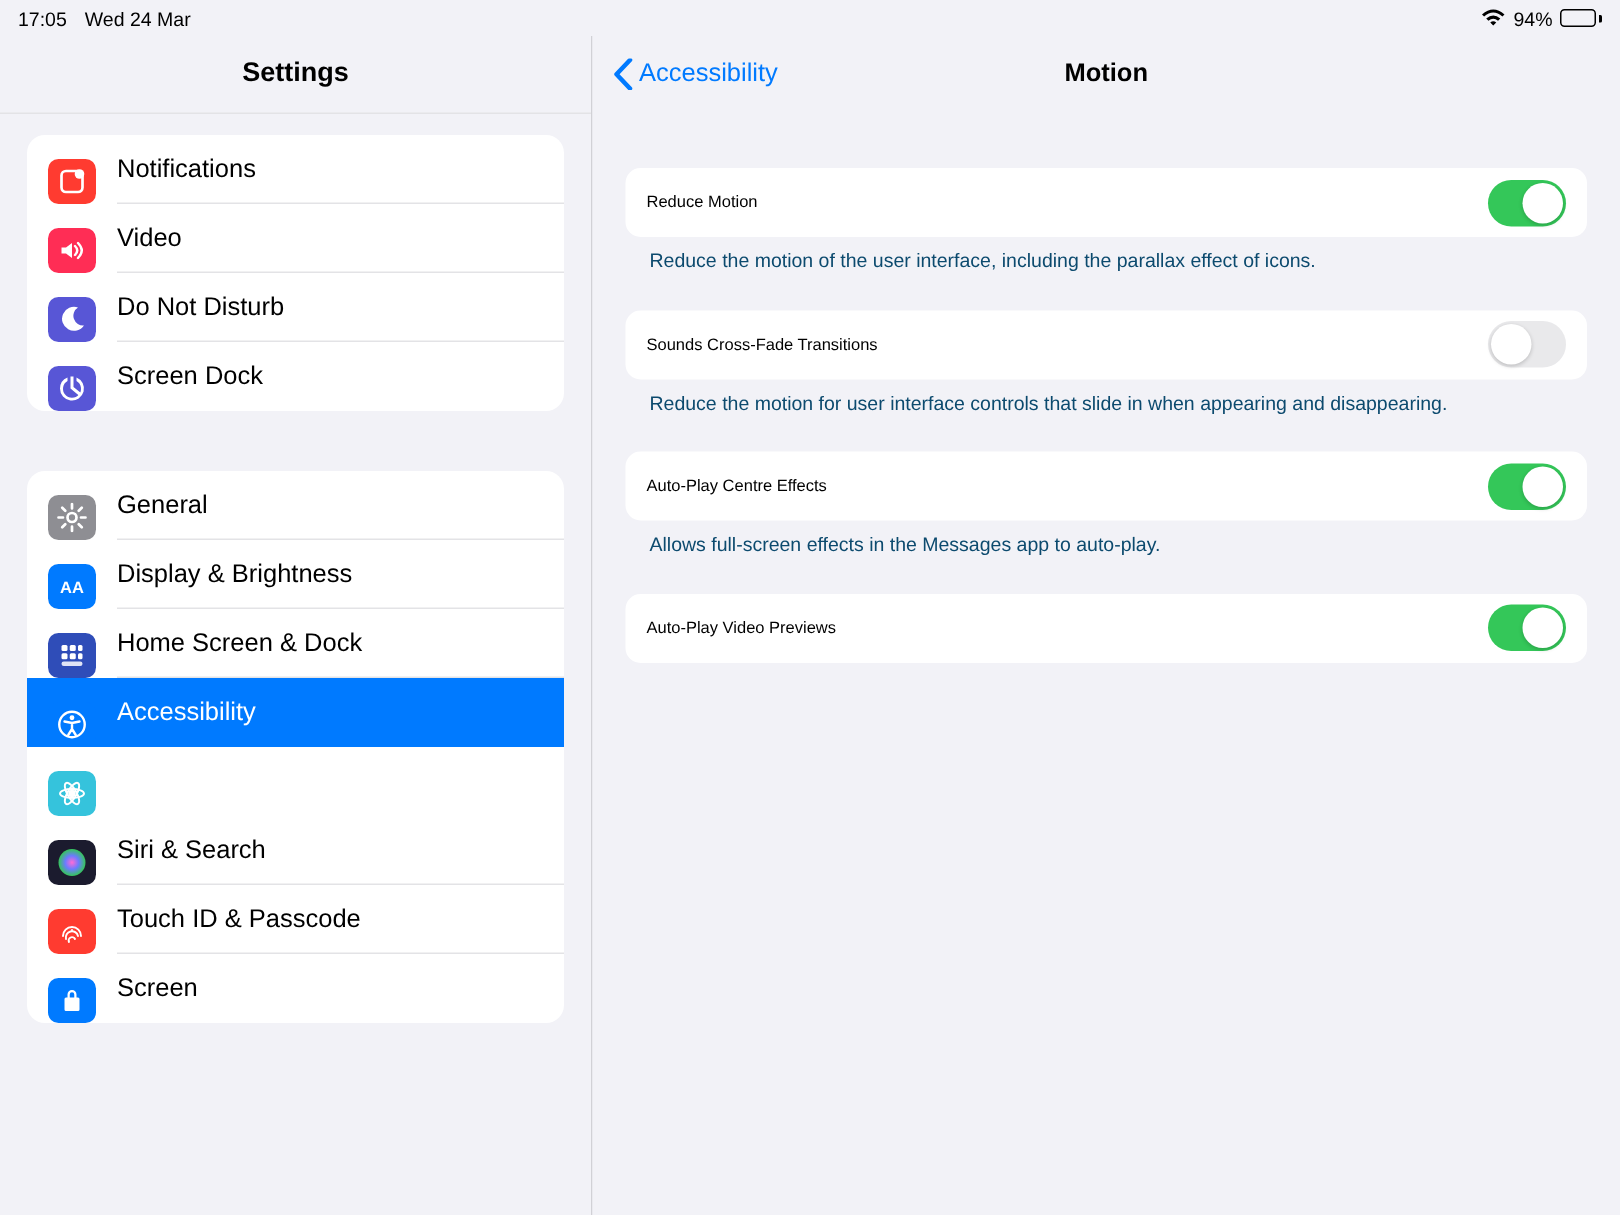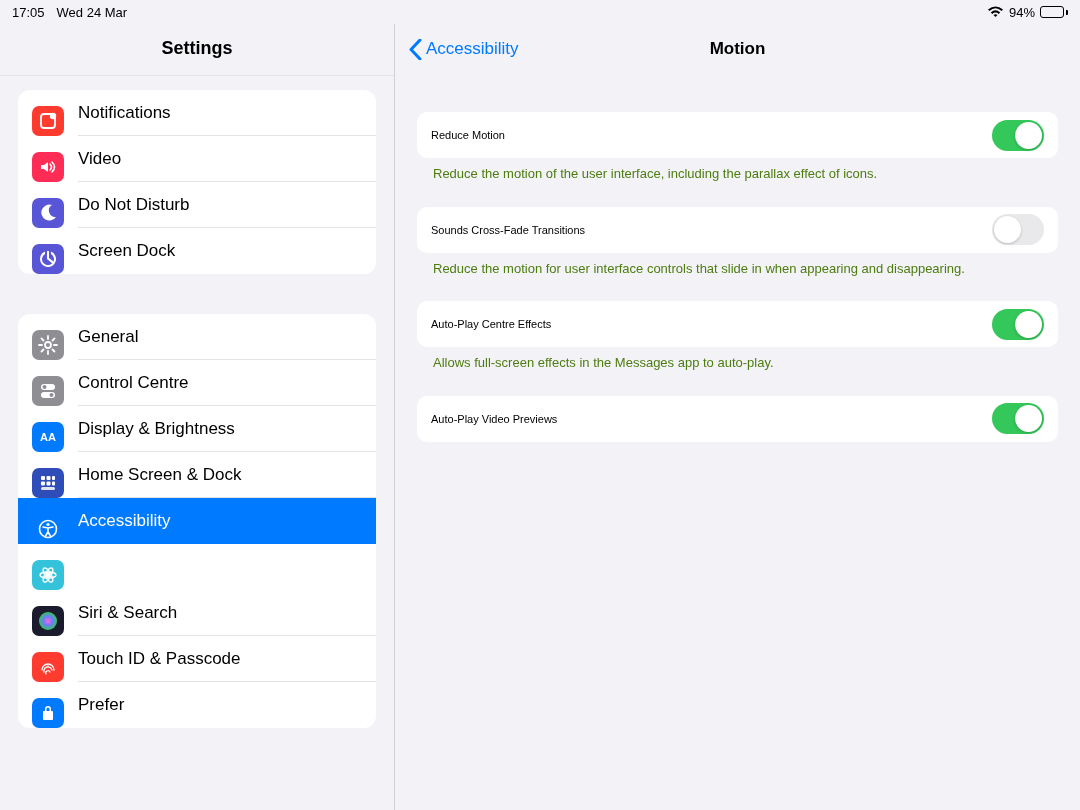--- a/index.html
+++ b/index.html
@@ -39,21 +39,21 @@
 .detail-title { position: absolute; left: 0; right: 0; text-align: center; font-size: 17px; font-weight: 600; pointer-events: none; }
 .detail-body { padding: 38px 22px 0 22px; }
 .drow { background: #fff; border-radius: 10px; display: flex; align-items: center; min-height: 46px; padding: 0 14px; }
 .dlabel { font-size: 11px; }
 .switch { margin-left: auto; width: 52px; height: 31px; border-radius: 16px; position: relative; }
 .switch.on { background: #34c759; }
 .switch.off { background: #e9e9eb; }
 .knob { position: absolute; width: 27px; height: 27px; background: #fff; border-radius: 50%; top: 2px; box-shadow: 0 1px 3px rgba(0,0,0,0.2); }
 .switch.on .knob { right: 2px; }
 .switch.off .knob { left: 2px; }
-.footer { font-size: 13px; color: #4d7c0f; padding: 7px 16px 24px; line-height: 1.35; }
+.footer { font-size: 13px; color: #0c4a6e; padding: 7px 16px 24px; line-height: 1.35; }
 </style>
 </head>
 <body>
 
 <div class="status-bar">
   <div class="status-left">
     <span>17:05</span>
     <span>Wed 24 Mar</span>
   </div>
   <div class="status-right">
@@ -125,33 +125,20 @@
               <svg width="20" height="20" viewBox="0 0 20 20">
                 <circle cx="10" cy="10" r="3" fill="none" stroke="#fff" stroke-width="1.8"></circle>
                 <path d="M10 1v3M10 16v3M1 10h3M16 10h3M3.5 3.5l2 2M14.5 14.5l2 2M16.5 3.5l-2 2M5.5 14.5l-2 2" stroke="#fff" stroke-width="1.8" stroke-linecap="round"></path>
               </svg>
             </div>
             <div class="label-wrap">
               <span class="label">General</span>
             </div>
           </div>
           <div class="row">
-            <div class="icon-box" style="background: rgb(142, 142, 147);">
-              <svg width="20" height="20" viewBox="0 0 20 20">
-                <rect x="3" y="3" width="14" height="6" rx="3" fill="#fff"></rect>
-                <circle cx="6.5" cy="6" r="2" fill="#8e8e93"></circle>
-                <rect x="3" y="11" width="14" height="6" rx="3" fill="#fff"></rect>
-                <circle cx="13.5" cy="14" r="2" fill="#8e8e93"></circle>
-              </svg>
-            </div>
-            <div class="label-wrap">
-              <span class="label">Control Centre</span>
-            </div>
-          </div>
-          <div class="row">
             <div class="icon-box" style="background: rgb(0, 122, 255);">
               <svg width="20" height="20" viewBox="0 0 20 20">
                 <text x="10" y="14" text-anchor="middle" fill="#fff" font-size="11" font-weight="600">AA</text>
               </svg>
             </div>
             <div class="label-wrap">
               <span class="label">Display &amp; Brightness</span>
             </div>
           </div>
           <div class="row">
@@ -226,21 +213,21 @@
               <span class="label">Touch ID &amp; Passcode</span>
             </div>
           </div>
           <div class="row">
             <div class="icon-box" style="background: rgb(0, 122, 255);">
               <svg width="20" height="20" viewBox="0 0 20 20">
                 <path d="M6 8h1V6a3 3 0 0 1 6 0v2h1a1 1 0 0 1 1 1v7a1 1 0 0 1-1 1H6a1 1 0 0 1-1-1V9a1 1 0 0 1 1-1zm2.5 0h3V6a1.5 1.5 0 0 0-3 0v2z" fill="#fff"></path>
               </svg>
             </div>
             <div class="label-wrap">
-              <span class="label">Prefer</span>
+              <span class="label">Screen</span>
             </div>
           </div>
         </div>
     </div>
   </div>
 
   <div class="detail">
     <div class="detail-header">
       <div class="back">
         <svg width="13" height="21" viewBox="0 0 13 21">

